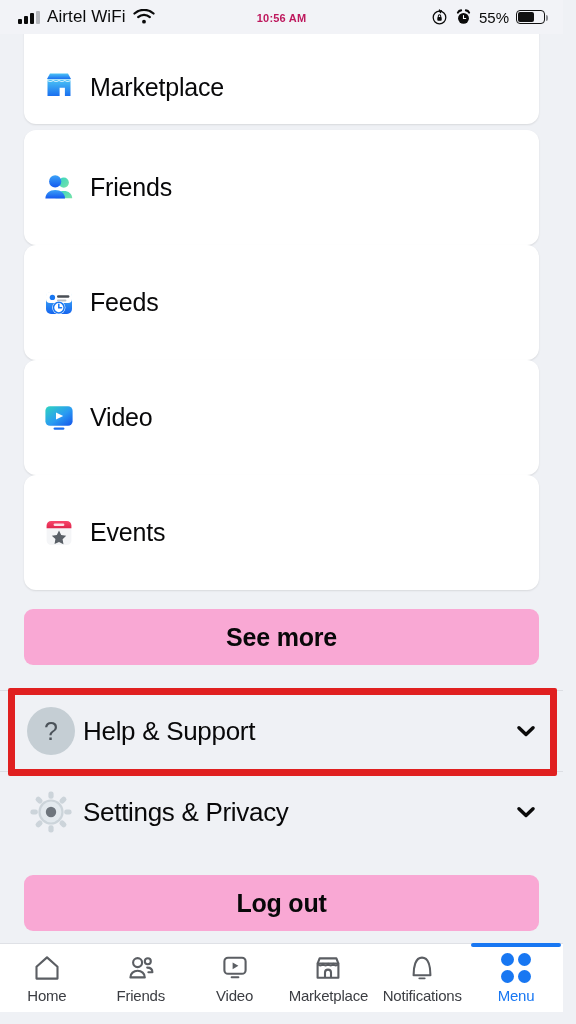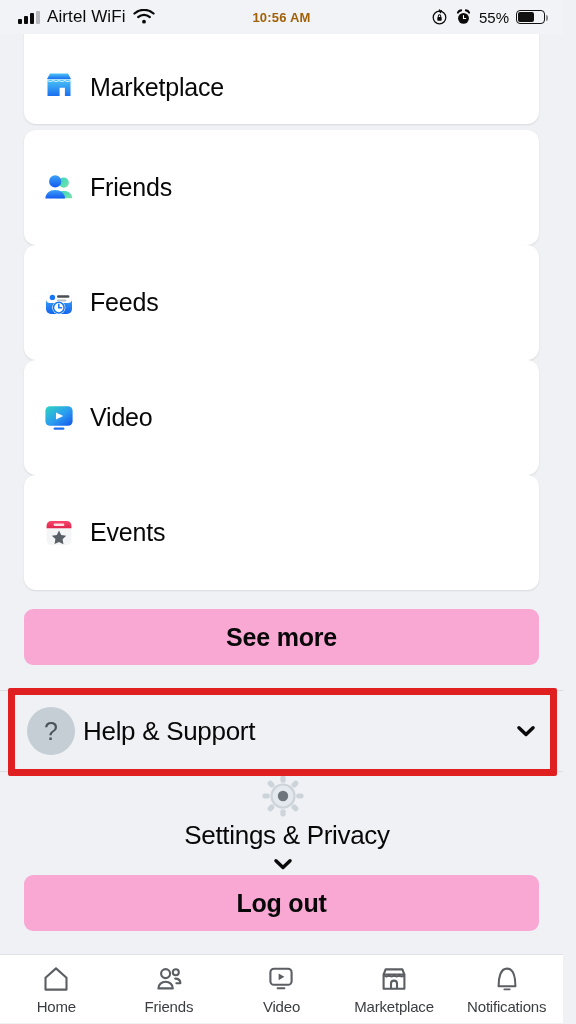--- a/index.html
+++ b/index.html
@@ -14,21 +14,21 @@
   
   .statusbar {
     position: absolute; top: 0; left: 0; right: 0; height: 34px;
     display: flex; align-items: center; background: #f2f3f7;
     padding: 0 18px; z-index: 40;
   }
   .sb-left { display: flex; align-items: center; gap: 7px; flex: 1 1 0; }
   .sb-center { flex: 0 0 auto; }
   .sb-right { display: flex; align-items: center; justify-content: flex-end; gap: 7px; flex: 1 1 0; }
   .sb-carrier { font-size: 17px; font-weight: 500; color: #0a0a0a; letter-spacing: .1px; }
-  .sb-time { font-size: 13px; font-weight: 700; color: #a16207; letter-spacing: .2px; }
+  .sb-time { font-size: 11px; font-weight: 700; color: #be185d; letter-spacing: .2px; }
   .sb-pct  { font-size: 15px; font-weight: 500; color: #0a0a0a; }
   .bars { display: flex; align-items: flex-end; gap: 2px; height: 13px; }
   .bars i { width: 4px; background: #0a0a0a; border-radius: 1px; display: block; }
   .bars i:nth-child(1){ height: 5px; }
   .bars i:nth-child(2){ height: 8px; }
   .bars i:nth-child(3){ height: 11px; }
   .bars i:nth-child(4){ height: 13px; background: #b6b8bd; }
   .batt { position: relative; width: 29px; height: 14px; border: 1.6px solid #111; border-radius: 4px; }
   .batt::after { content:""; position:absolute; right:-4px; top:4px; width:2.4px; height:6px;
     background:#8b8d92; border-radius:0 2px 2px 0; }
@@ -69,21 +69,21 @@
   .hairline { position: absolute; left: 0; right: 0; height: 1px; background: #dcdee3; }
 
   
   .redbox {
     position: absolute; border: 7px solid #e02020; border-radius: 2px;
     pointer-events: none; z-index: 30;
   }
 
   
   .tabbar {
-    position: absolute; left: 0; right: 0; bottom: 1px; height: 69px;
+    position: absolute; left: 0; right: 0; bottom: 12px; height: 69px;
     background: #ffffff; border-top: 1px solid #dfe1e6;
     display: flex; align-items: flex-start; z-index: 20;
   }
   .tab { flex: 1 1 0; height: 100%; display: flex; flex-direction: column;
          align-items: center; justify-content: center; gap: 4px; position: relative; }
   .tab .tlabel { font-size: 15px; color: #3b3d42; letter-spacing: -.2px; }
   .tab.active .tlabel { color: #1877f2; }
   .tab .tico { width: 30px; height: 30px; }
   .tab .indicator { position: absolute; top: -1px; left: 2px; right: 2px; height: 4px;
                     background: #1877f2; border-radius: 2px; }
@@ -243,21 +243,21 @@
           <text x="24" y="32.5" text-anchor="middle" font-family="Liberation Sans, sans-serif" font-size="25" font-weight="500" fill="#4b5259">?</text>
         </svg>
       </span>
       <span class="etext">Help &amp; Support</span>
       <svg class="chev" viewBox="0 0 24 24">
         <path d="M5.5 9 L12 15.2 L18.5 9" fill="none" stroke="#0a0a0a" stroke-width="3.2" stroke-linecap="round" stroke-linejoin="round"></path>
       </svg>
     </div>
 
     <div class="hairline" style="top:737px;"></div>
-    <div class="exrow" style="top:738px;flex-direction:column;">
+    <div class="exrow" style="top:738px;">
       <span class="circ">
         <svg width="48" height="48" viewBox="0 0 48 48">
           <g fill="#ccd4da">
             <circle cx="24" cy="24" r="12.6"></circle>
             <g>
               <rect x="21.4" y="3.4" width="5.2" height="7.4" rx="2.3"></rect>
               <rect x="21.4" y="37.2" width="5.2" height="7.4" rx="2.3"></rect>
               <rect x="3.4" y="21.4" width="7.4" height="5.2" rx="2.3"></rect>
               <rect x="37.2" y="21.4" width="7.4" height="5.2" rx="2.3"></rect>
               <rect x="21.4" y="3.4" width="5.2" height="7.4" rx="2.3" transform="rotate(45 24 24)"></rect>
@@ -322,15 +322,25 @@
     </div>
 
     <div class="tab">
       <svg class="tico" viewBox="0 0 30 30">
         <path d="M6.6 22.2 C6.6 14.2 8.2 4.6 15 4.6 S23.4 14.2 23.4 22.2 Z" fill="none" stroke="#5b5e63" stroke-width="2.1" stroke-linejoin="round"></path>
         <rect x="11.4" y="24.4" width="7.2" height="1.9" rx=".95" fill="#5b5e63"></rect>
       </svg>
       <span class="tlabel">Notifications</span>
     </div>
 
+    <div class="tab active">
+      <span class="indicator"></span>
+      <span class="tico dots">
+          <i></i>
+          <i></i>
+          <i></i>
+          <i></i>
+        </span>
+      <span class="tlabel">Menu</span>
+    </div>
   </div>
 
 </div>
 
 </body></html>

